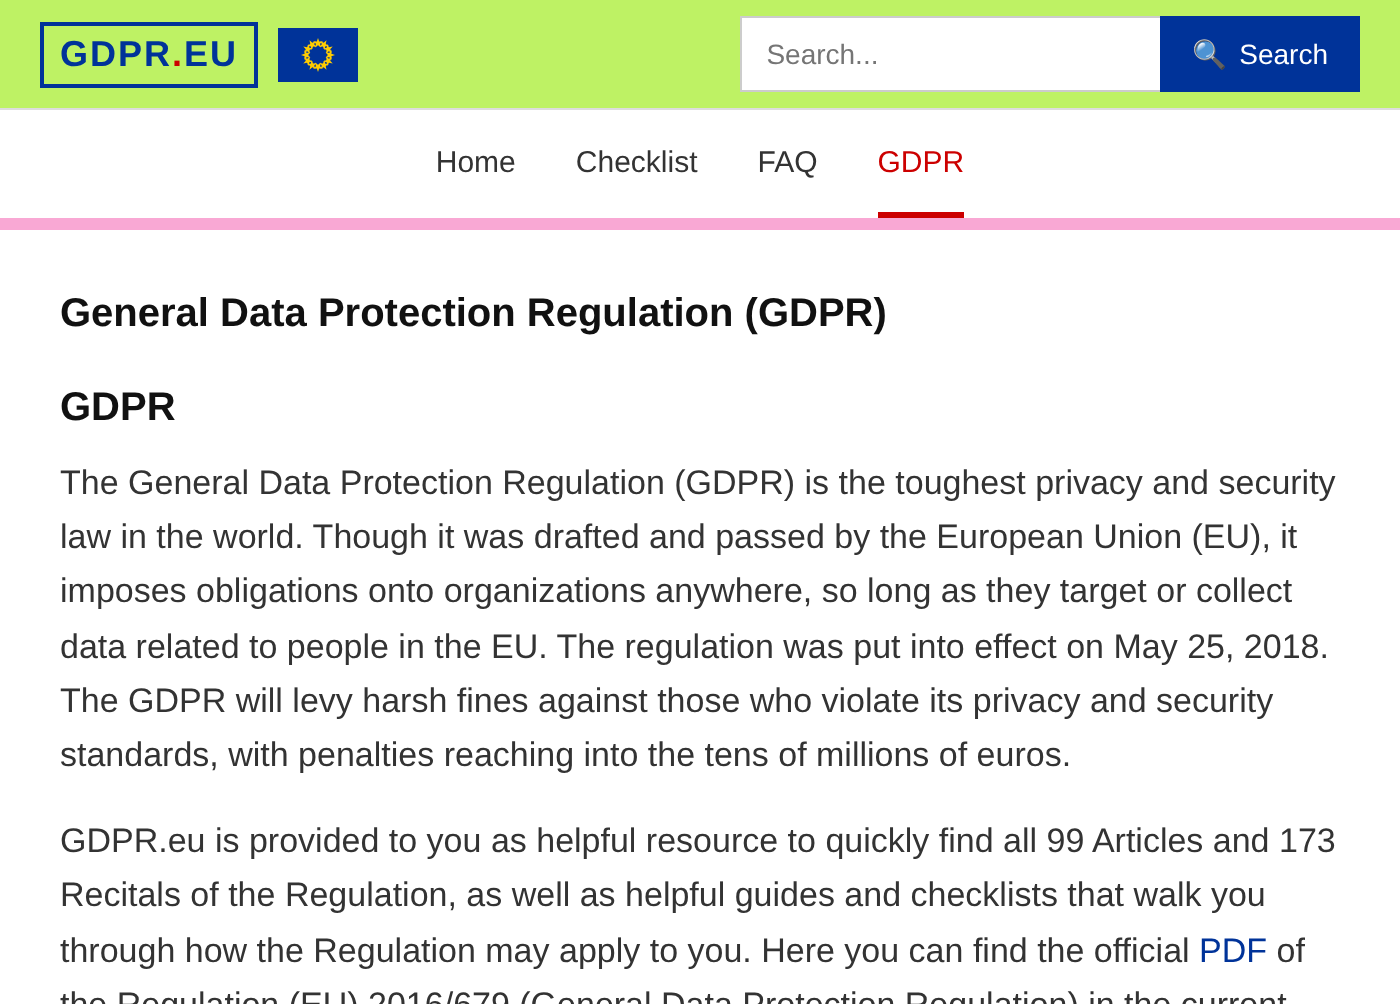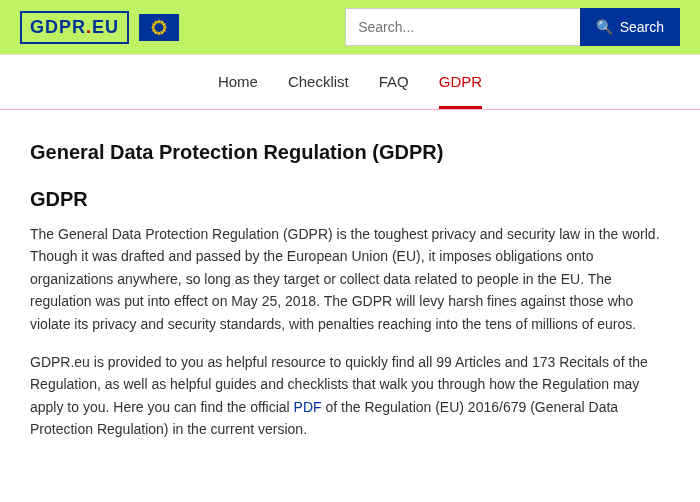--- a/index.html
+++ b/index.html
@@ -48,21 +48,21 @@
     .search-area {
       display: flex;
       align-items: center;
       gap: 0;
     }
     .search-input {
       padding: 8px 12px;
       border: 1px solid #ccc;
       border-right: none;
       font-size: 14px;
-      width: 235px;
+      width: 210px;
       color: #999;
       outline: none;
       height: 38px;
     }
     .search-button {
       background: #003399;
       color: #fff;
       border: none;
       padding: 8px 16px;
       font-size: 14px;
@@ -73,21 +73,21 @@
       gap: 6px;
     }
 
     
     .nav {
       display: flex;
       align-items: center;
       justify-content: center;
       gap: 30px;
       padding: 18px 20px 0 20px;
-      border-bottom: 1px solid #f9a8d4;
+      border-bottom: 6px solid #f9a8d4;
     }
     .nav-item {
       font-size: 15px;
       color: #333;
       text-decoration: none;
       padding-bottom: 16px;
       cursor: pointer;
       border-bottom: 3px solid transparent;
     }
     .nav-item.active {
@@ -108,21 +108,21 @@
       margin-bottom: 24px;
       line-height: 1.2;
     }
     .section-heading {
       font-size: 20px;
       font-weight: bold;
       color: #111;
       margin-bottom: 12px;
     }
     .body-text {
-      font-size: 14px;
+      font-size: 17px;
       line-height: 1.6;
       color: #333;
       margin-bottom: 16px;
     }
     .body-text a, .link {
       color: #003399;
       cursor: pointer;
     }
   </style>
 </head>

